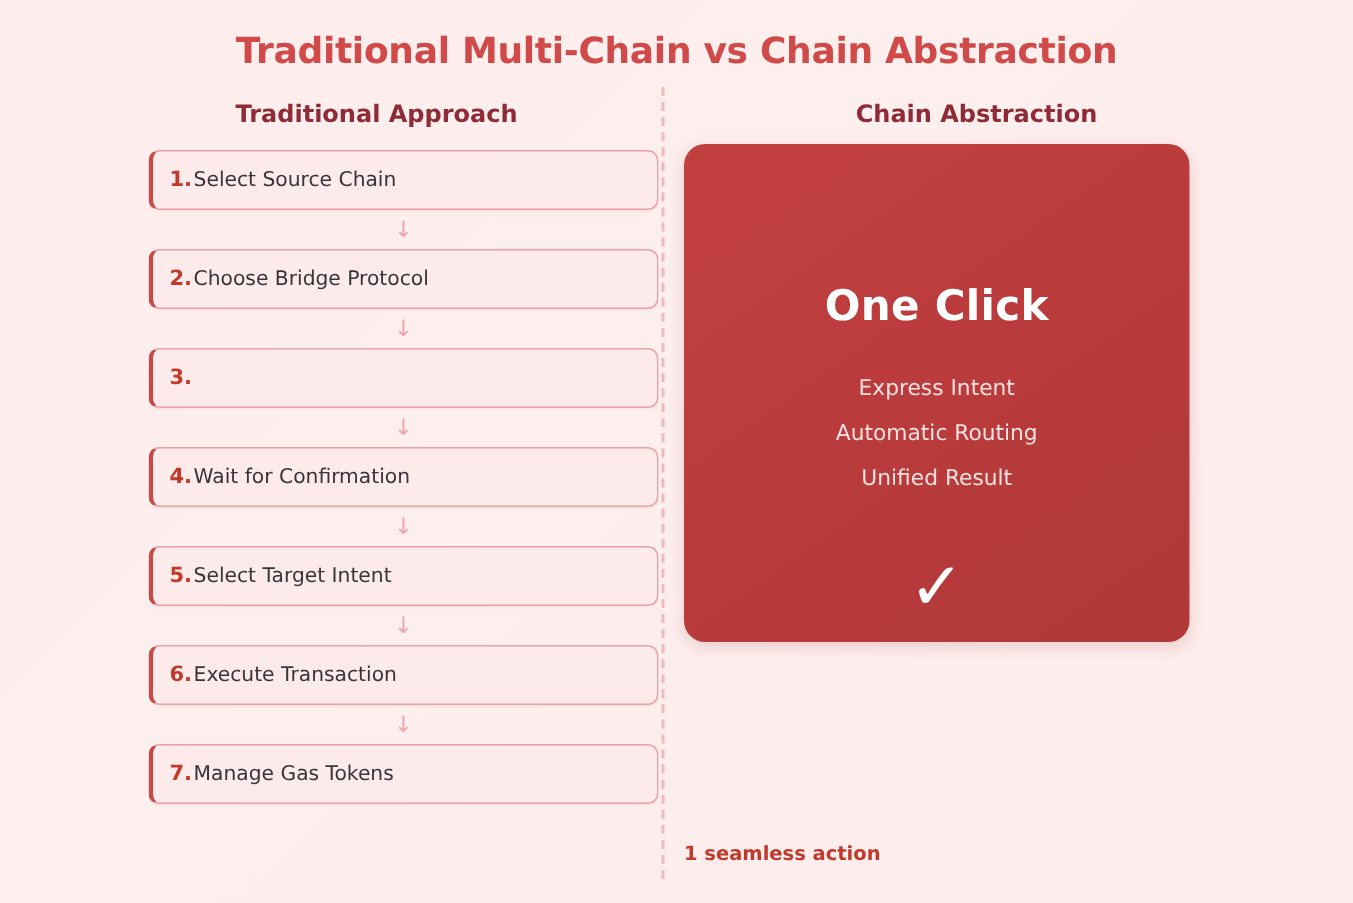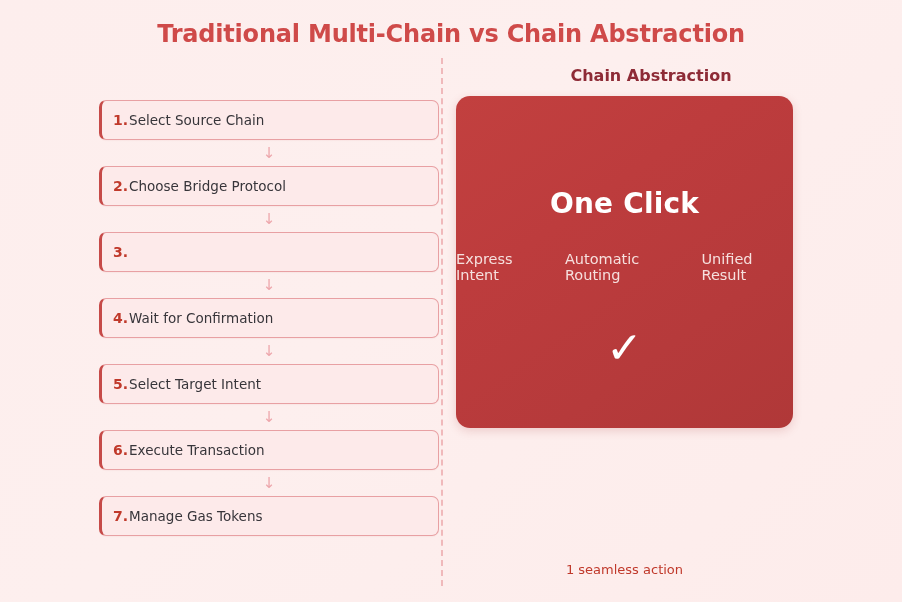--- a/index.html
+++ b/index.html
@@ -132,21 +132,21 @@
     margin-top: 91px;
     font-size: 28px;
     font-weight: bold;
     color: #ffffff;
     letter-spacing: 0.2px;
   }
 
   .abs-features {
     margin-top: 31px;
     display: flex;
-    flex-direction: row;
+    flex-direction: column;
     align-items: center;
     gap: 14px;
   }
 
   .abs-feature {
     font-size: 14.5px;
     color: #f6e0de;
   }
 
   .abs-check {
@@ -155,35 +155,37 @@
     line-height: 1;
     color: #ffffff;
     font-weight: normal;
   }
 
   .abs-caption {
     position: absolute;
     left: 456px;
     top: 562px;
     width: 337px;
-    text-align: center;
     font-size: 13px;
-    font-weight: normal;
+    font-weight: bold;
     color: #c0392b;
   }
 </style>
 </head>
 <body>
 
 <div class="page">
 
   <div class="main-title">Traditional Multi-Chain vs Chain Abstraction</div>
 
   <div class="divider"></div>
 
+  <div class="col col-left">
+    <div class="col-header">Traditional Approach</div>
+  </div>
 
   <div class="col col-right">
     <div class="col-header">Chain Abstraction</div>
   </div>
 
   <div class="flow">
 
     <div class="step">
       <span class="step-num">1.</span>
       <span class="step-label">Select Source Chain</span>

